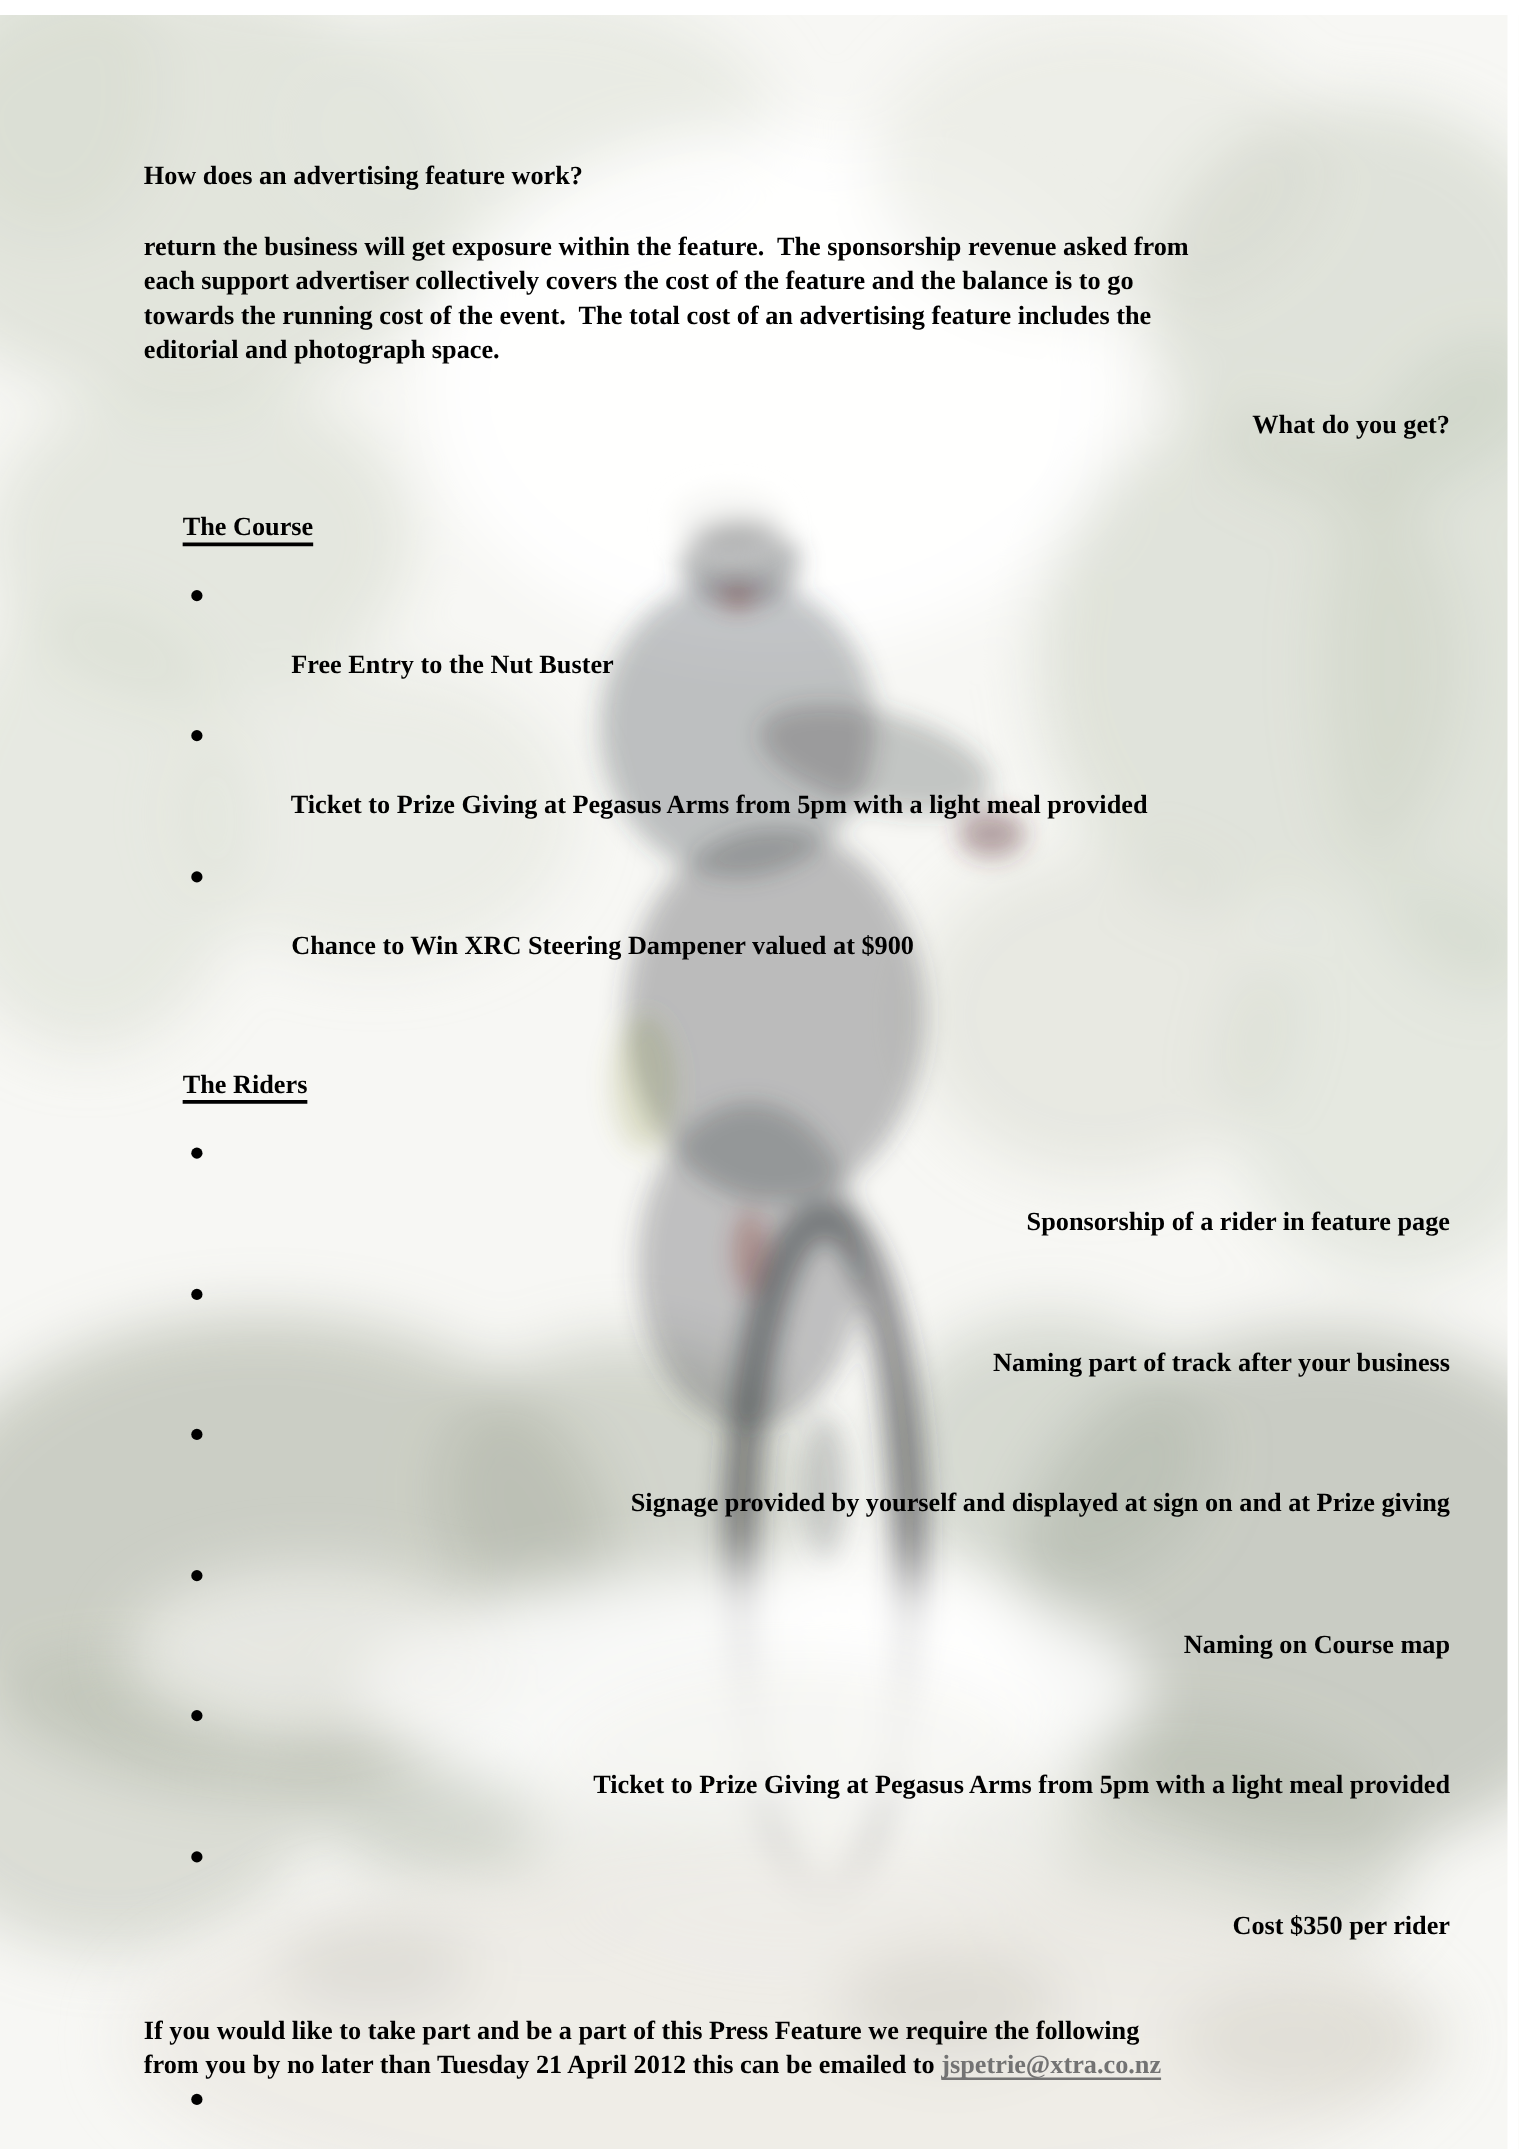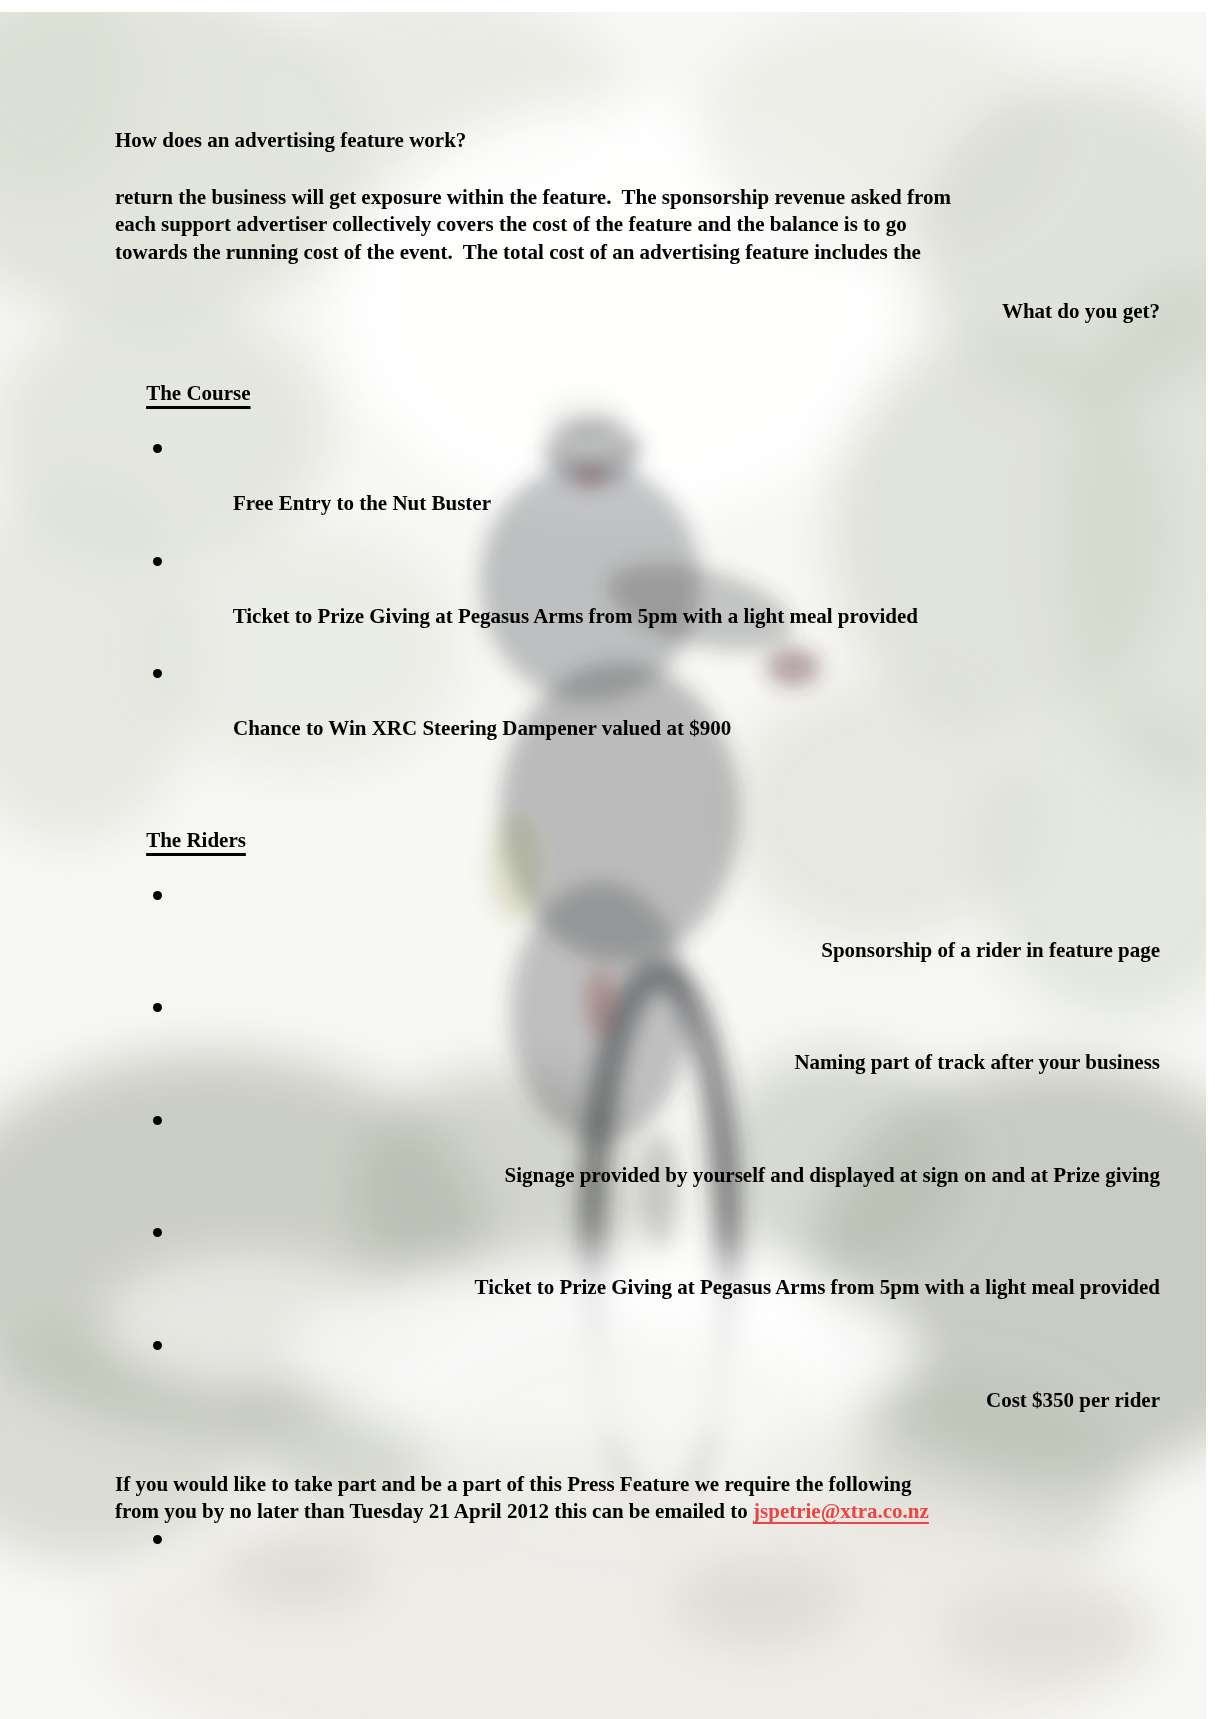--- a/index.html
+++ b/index.html
@@ -29,21 +29,21 @@
 
   ul.bullets { list-style: none; margin: 0; padding: 0; }
   ul.bullets li { position: relative; padding-left: 76px; white-space: pre; }
   ul.bullets li + li { margin-top: 2.5px; }
   .dot {
     position: absolute; left: 38px; top: 9px;
     width: 9px; height: 9px; border-radius: 50%; background: #000000;
   }
 
   a.email {
-    color: #ef4444;
+    color: #737373;
     text-decoration: underline;
     text-decoration-thickness: 2.2px;
     text-underline-offset: 4px;
     cursor: pointer;
   }
 </style>
 </head>
 <body>
 
 <div class="page">
@@ -113,20 +113,21 @@
   </svg>
 
   <div class="content">
 
     <div class="line">How does an advertising feature work?</div>
 
     <div class="mt-29">
       <div class="line">return the business will get exposure within the feature.  The sponsorship revenue asked from</div>
       <div class="line">each support advertiser collectively covers the cost of the feature and the balance is to go</div>
       <div class="line">towards the running cost of the event.  The total cost of an advertising feature includes the</div>
+      <div class="line">editorial and photograph space.</div>
     </div>
 
     <div class="line mt-32">What do you get?</div>
 
     <div class="line mt-27">
       <span class="heading-underline">The Course</span>
     </div>
 
     <ul class="bullets mt-31">
       <li>
@@ -155,20 +156,24 @@
       <li>
         <span class="dot"></span>
         <span>Naming part of track after your business</span>
       </li>
       <li>
         <span class="dot"></span>
         <span>Signage provided by yourself and displayed at sign on and at Prize giving</span>
       </li>
       <li>
         <span class="dot"></span>
+        <span>Naming on Course map</span>
+      </li>
+      <li>
+        <span class="dot"></span>
         <span>Ticket to Prize Giving at Pegasus Arms from 5pm with a light meal provided</span>
       </li>
       <li>
         <span class="dot"></span>
         <span>Cost $350 per rider</span>
       </li>
     </ul>
 
     <div class="mt-29">
       <div class="line">If you would like to take part and be a part of this Press Feature we require the following</div>

